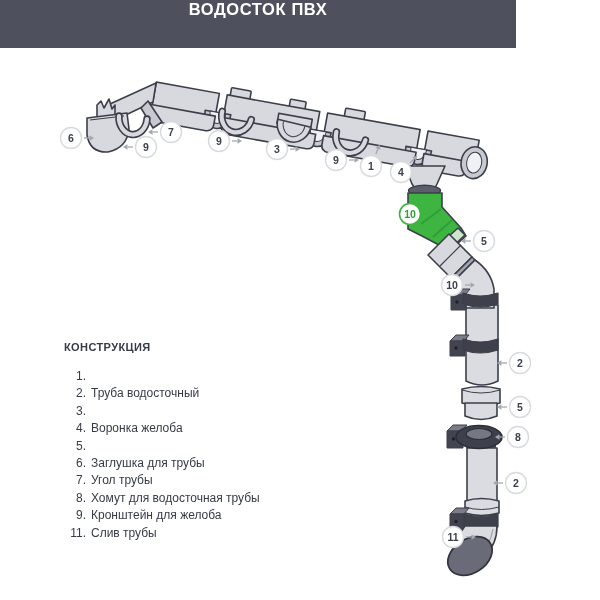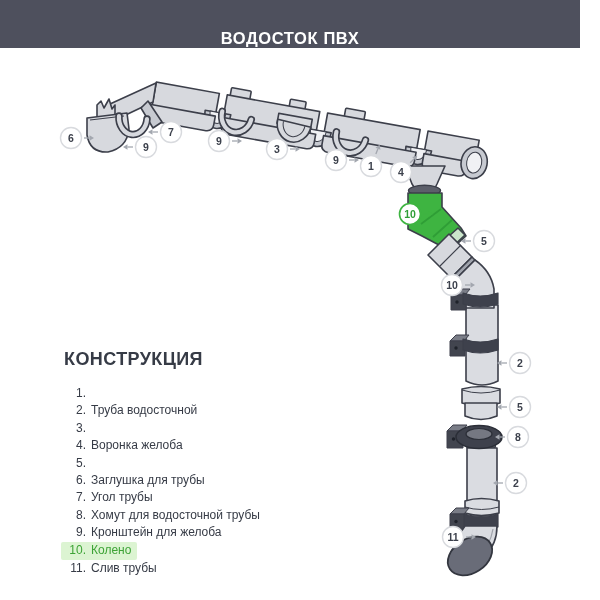--- a/index.html
+++ b/index.html
@@ -2,34 +2,34 @@
 <html style="--hl-bg: #dcf4d2; --hl-fg: #3da336;"><head>
 <meta charset="utf-8">
 <style>
   html,body{margin:0;padding:0;}
   body{
     width:600px;height:600px;overflow:hidden;background:#ffffff;
     font-family:"Liberation Sans","DejaVu Sans",sans-serif;
     position:relative;
   }
   .header{
-    position:absolute;left:0;top:0;width:580px;height:48px;
-    background:#4e505d;display:flex;align-items:flex-end;justify-content:center;
+    position:absolute;left:0;top:0;width:516px;height:48px;
+    background:#4e505d;display:flex;align-items:flex-start;justify-content:center;
   }
   .header-title{
     color:#ffffff;font-size:16.5px;font-weight:700;letter-spacing:.6px;
   }
   .canvas{position:absolute;left:0;top:48px;width:600px;height:552px;}
   svg{position:absolute;left:0;top:0;}
   .legend{
     position:absolute;left:64px;top:289px;width:260px;
     color:#363b46;
   }
   .legend-title{
-    font-size:18px;font-weight:700;letter-spacing:.4px;margin:12px 0 15px 0;
+    font-size:11px;font-weight:700;letter-spacing:.4px;margin:4px 0 15px 0;
   }
   .lg-row{line-height:17.4px;font-size:12px;white-space:nowrap;}
   .lg-rc{display:inline-flex;align-items:baseline;border-radius:2px;}
   .lg-num{display:inline-block;min-width:22px;text-align:right;margin-right:5px;}
   .lg-rc.hl{
     background:var(--hl-bg,#dcf4d2);color:var(--hl-fg,#3da336);
     padding:0 6px 1px 3px;margin-left:-3px;
   }
 </style>
 </head>
@@ -273,21 +273,21 @@
   </svg>
 
   <div class="legend">
     <div class="legend-title">КОНСТРУКЦИЯ</div>
     <div id="legend-list">
         <div class="lg-row"><span class="lg-rc">
             <span class="lg-num">1.</span>
           </span></div>
         <div class="lg-row"><span class="lg-rc">
             <span class="lg-num">2.</span>
-            <span>Труба водосточной</span>
+            <span>Труба водосточный</span>
           </span></div>
         <div class="lg-row"><span class="lg-rc">
             <span class="lg-num">3.</span>
           </span></div>
         <div class="lg-row"><span class="lg-rc">
             <span class="lg-num">4.</span>
             <span>Воронка желоба</span>
           </span></div>
         <div class="lg-row"><span class="lg-rc">
             <span class="lg-num">5.</span>
@@ -295,29 +295,25 @@
         <div class="lg-row"><span class="lg-rc">
             <span class="lg-num">6.</span>
             <span>Заглушка для трубы</span>
           </span></div>
         <div class="lg-row"><span class="lg-rc">
             <span class="lg-num">7.</span>
             <span>Угол трубы</span>
           </span></div>
         <div class="lg-row"><span class="lg-rc">
             <span class="lg-num">8.</span>
-            <span>Хомут для водосточной трубы</span>
+            <span>Хомут для водосточная трубы</span>
           </span></div>
         <div class="lg-row"><span class="lg-rc">
             <span class="lg-num">9.</span>
             <span>Кронштейн для желоба</span>
-          </span></div>
-        <div class="lg-row"><span class="lg-rc hl">
-            <span class="lg-num">10.</span>
-            <span>Колено</span>
           </span></div>
         <div class="lg-row"><span class="lg-rc">
             <span class="lg-num">11.</span>
             <span>Слив трубы</span>
           </span></div>
       </div>
   </div>
 </div>
 
 </body></html>

